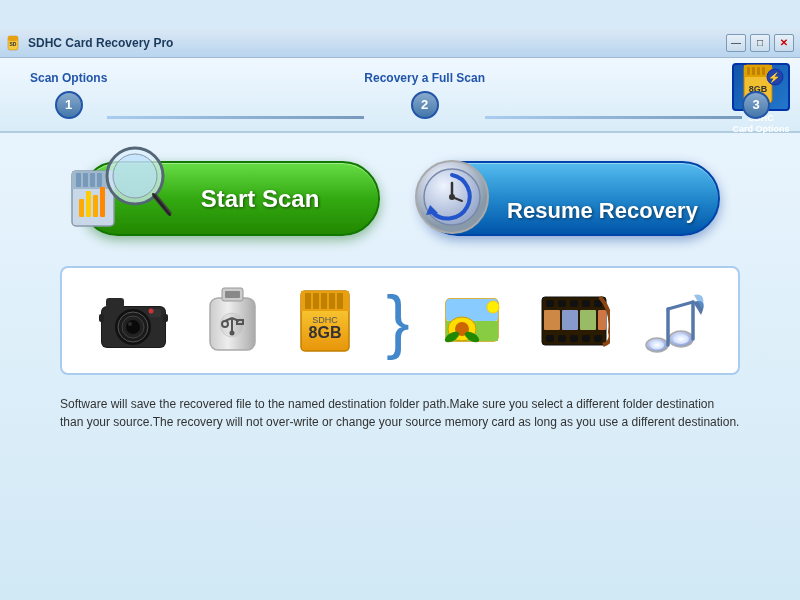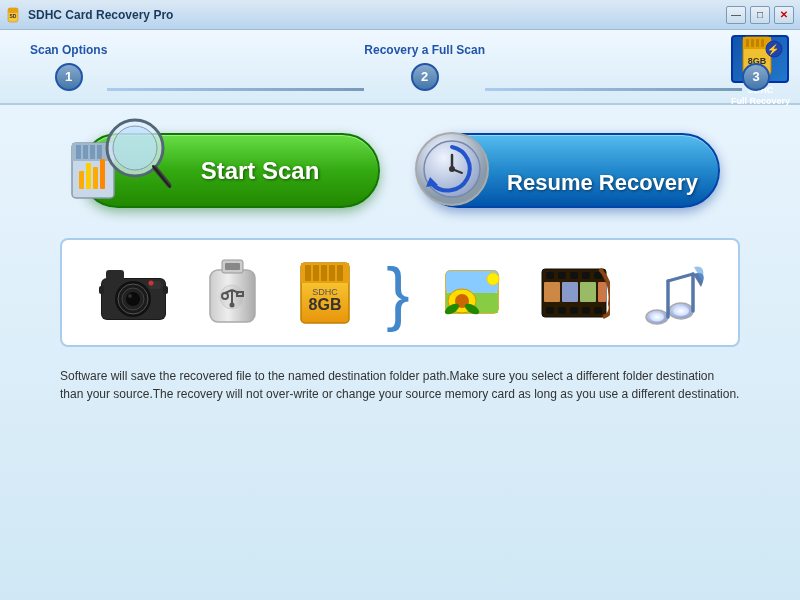--- a/index.html
+++ b/index.html
@@ -15,20 +15,21 @@
     .title-bar {
       width: 800px;
       height: 30px;
       background: linear-gradient(to bottom, #dce9f5, #b8d4ee);
       border-bottom: 1px solid #a0b8d0;
       display: flex;
       align-items: center;
       justify-content: space-between;
       padding: 4px 6px;
       user-select: none;
+      margin-top: 28px;
     }
     .title-bar-left {
       display: flex;
       align-items: center;
       gap: 6px;
     }
     .title-bar-icon {
       width: 16px;
       height: 16px;
     }
@@ -322,21 +323,21 @@
         <rect x="18" y="5" width="3" height="8" fill="#c08000" rx="1"></rect>
         <rect x="23" y="5" width="3" height="8" fill="#c08000" rx="1"></rect>
         <text x="19" y="30" font-size="9" font-weight="bold" fill="#333" text-anchor="middle">8GB</text>
 
         <circle cx="36" cy="15" r="8" fill="#2244aa" stroke="#1133aa" stroke-width="1"></circle>
         <text x="36" y="19" font-size="10" text-anchor="middle" fill="white">⚡</text>
       </svg>
     </div>
     <div class="logo-text">
       <span>SDHC</span><br>
-      <span>Full Recovery</span>
+      <span>Card Options</span>
     </div>
   </div>
 </div>
 
 <div class="main-content">
 
   <div class="buttons-row">
 
     <button class="start-scan-btn">
 

